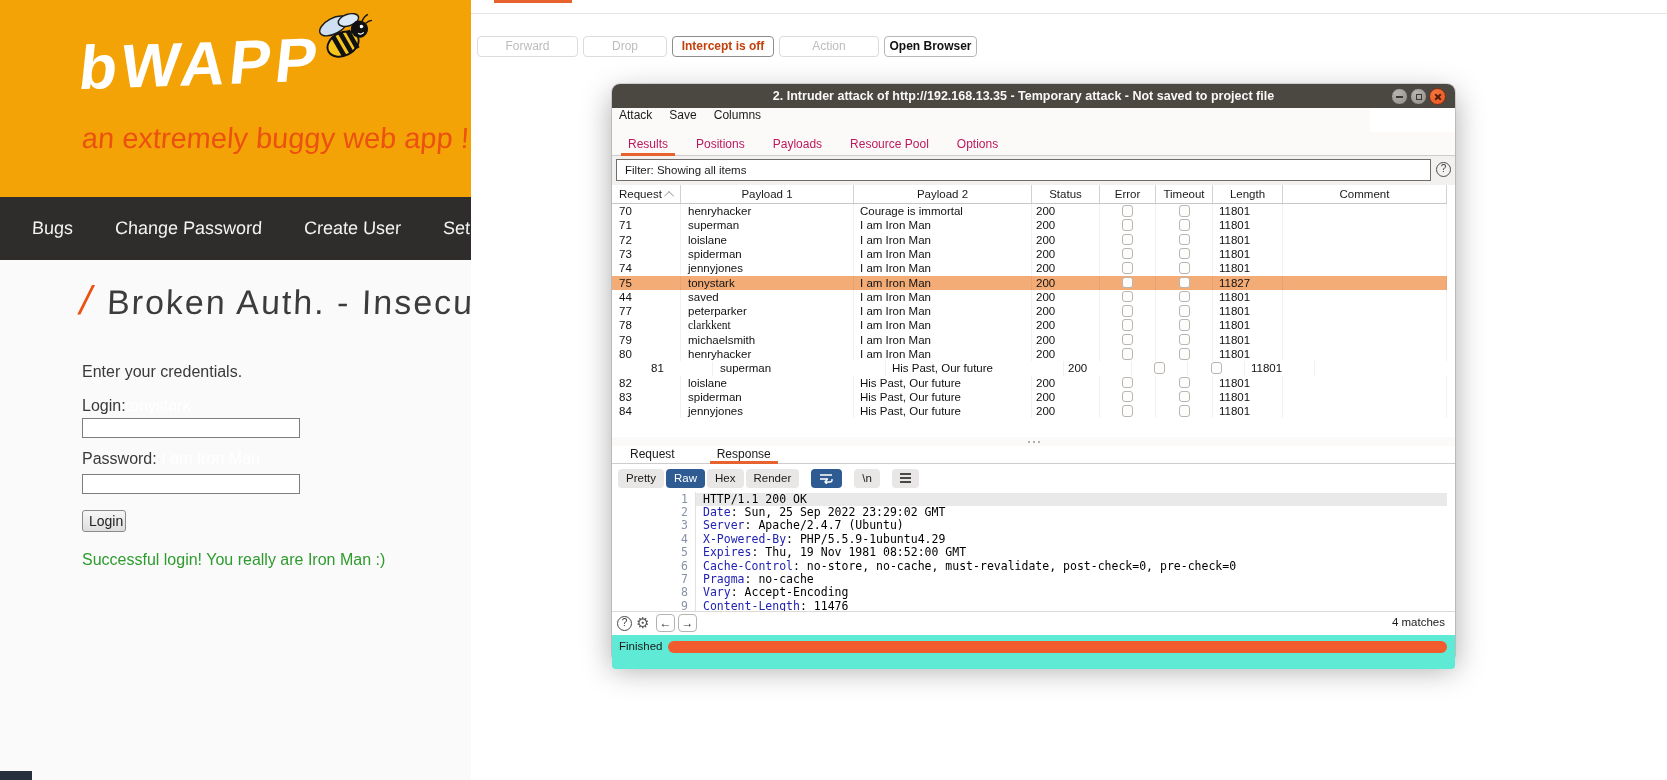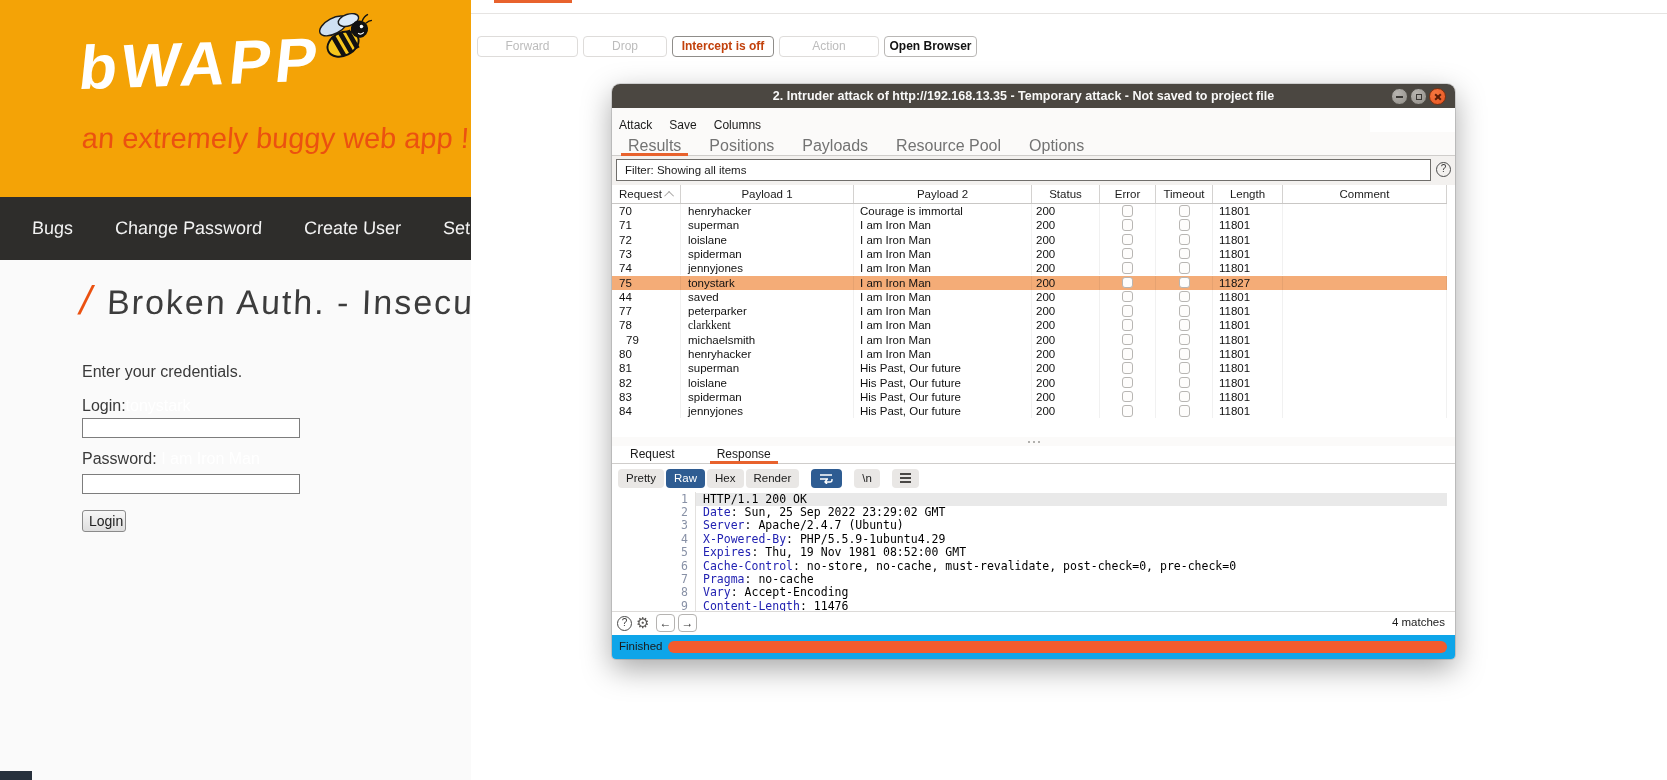--- a/index.html
+++ b/index.html
@@ -50,26 +50,26 @@
               color:rgba(255,255,255,.96);font-size:12.5px;font-weight:bold;white-space:nowrap;overflow:hidden;}
   .winbtn{position:absolute;top:4px;width:17px;height:17px;border-radius:50%;box-sizing:border-box;
           background:radial-gradient(circle at 35% 30%,#b8b5b0,#8f8c86);border:1px solid #4e4b45;}
   .winbtn.close{background:radial-gradient(circle at 35% 30%,#f3763f,var(--close));border-color:#7e3110;}
   .winbtn .bar{position:absolute;left:4px;top:7px;width:7px;height:2px;background:#3a3834;}
   .winbtn .sq{position:absolute;left:4.5px;top:4.5px;width:6px;height:6px;border:1.5px solid #3a3834;box-sizing:border-box;}
   .winbtn .x1,.winbtn .x2{position:absolute;left:3.5px;top:6.5px;width:8px;height:2px;background:#5a1d07;}
   .winbtn .x1{transform:rotate(45deg);} .winbtn .x2{transform:rotate(-45deg);}
 
   .menubar{position:absolute;left:0;top:24px;width:758px;height:24px;background:#fbfaf9;display:flex;
-           align-items:flex-end;padding-left:7px;box-sizing:border-box;}
+           align-items:flex-start;padding-left:7px;box-sizing:border-box;}
   .menu-item{font-size:12px;color:#1a1a1a;margin-right:17px;cursor:pointer;}
 
   .tabrow{position:absolute;left:0;top:48px;width:843px;height:24px;background:#fbfaf9;
           border-bottom:1px solid #cfcdcb;box-sizing:border-box;display:flex;padding-left:9px;}
-  .tab{font-size:16px;color:#737373;padding:5px 7px 0 7px;margin-right:14px;cursor:pointer;
+  .tab{font-size:12px;color:#be185d;padding:5px 7px 0 7px;margin-right:14px;cursor:pointer;
        border-bottom:3px solid transparent;box-sizing:border-box;height:24px;}
   .tab.active{border-bottom-color:var(--accent);}
 
   .filterrow{position:absolute;left:0;top:72px;width:843px;height:29px;background:#f3f1ef;}
   .filterbox{position:absolute;left:4px;top:3px;width:815px;height:22px;background:#fff;
              border:1px solid #706e6b;box-sizing:border-box;font-size:11.5px;color:#1a1a1a;
              line-height:20px;padding-left:8px;cursor:pointer;}
   .help-circle{position:absolute;width:15px;height:15px;border:1.4px solid #4a4a4a;border-radius:50%;
                box-sizing:border-box;text-align:center;line-height:12px;font-size:10px;color:#3a3a3a;cursor:pointer;}
   .filterrow .help-circle{right:4px;top:6px;}
@@ -123,21 +123,21 @@
   .searchrow{position:absolute;left:0;top:527px;width:843px;height:24px;background:#fff;border-top:1px solid #dcdad8;box-sizing:border-box;}
   .searchrow .help-circle{left:5px;top:4px;}
   .gear{position:absolute;left:24px;top:2px;font-size:15px;color:#5a5856;cursor:pointer;}
   .nav-btn{position:absolute;top:2px;width:19px;height:18px;border:1px solid #b5b3b1;border-radius:4px;
            background:#fff;box-sizing:border-box;text-align:center;line-height:16px;font-size:12px;color:#333;cursor:pointer;}
   .search-input{position:absolute;left:90px;top:2px;width:672px;height:18px;border:1px solid #b5b3b1;
                 border-radius:3px;box-sizing:border-box;font-size:11.5px;font-style:italic;padding:0 7px;color:#555;}
   .search-input::placeholder{color:#9a9896;font-style:italic;}
   .matches{position:absolute;right:10px;top:4px;font-size:11.5px;color:#1a1a1a;}
 
-  .statusrow{position:absolute;left:0;top:551px;width:843px;height:24px;background:#0ea5e9;border-radius:0 0 4px 4px;}
+  .statusrow{position:absolute;left:0;top:551px;width:843px;height:34px;background:#5eead4;border-radius:0 0 4px 4px;}
   .status-label{position:absolute;left:7px;top:5px;font-size:11.5px;color:#1a1a1a;}
   .progress{position:absolute;left:56px;top:6px;width:779px;height:12px;background:var(--progress);border-radius:6px;}
 </style>
 </head>
 <body>
 
 <div id="stage">
 
   <section id="bwapp">
     <header class="bw-header">
@@ -171,20 +171,21 @@
 
     <div class="bw-label" style="top:397px">
       <span>Login:</span><span class="ghost">tonystark</span>
     </div>
     <input class="bw-input" style="top: 418px;" value="">
     <div class="bw-label" style="top:450px">
       <span>Password:</span> <span class="ghost">I am Iron Man</span>
     </div>
     <input class="bw-input" style="top: 474px;" value="">
     <button class="bw-login-btn">Login</button>
+    <div class="bw-success">Successful login! You really are Iron Man :)</div>
     <div class="bw-corner"></div>
   </section>
 
   <section id="burp-main">
     <div class="top-tab-indicator"></div>
     <div class="top-hairline"></div>
     <div class="proxy-bar">
         <div class="proxy-btn disabled" style="width: 101px;">Forward</div>
         <div class="proxy-btn disabled" style="width: 84px;">Drop</div>
         <div class="proxy-btn strong" style="width: 102px;">Intercept is off</div>
@@ -358,21 +359,21 @@
             <div class="td" style="width: 56px; padding-left: 0px;">
               <div class="cb"></div>
             </div>
             <div class="td" style="width: 57px; padding-left: 0px;">
               <div class="cb"></div>
             </div>
             <div class="td" style="width: 70px; padding-left: 6px;">11801</div>
             <div class="td" style="width: 164px; padding-left: 4px;"></div>
           </div>
           <div class="tr" style="top: 128.7px;">
-            <div class="td" style="width: 69px; padding-left: 14px;">79</div>
+            <div class="td" style="width: 69px; padding-left: 7px;">79</div>
             <div class="td" style="width: 173px; padding-left: 7px;">michaelsmith</div>
             <div class="td" style="width: 178px; padding-left: 6px;">I am Iron Man</div>
             <div class="td" style="width: 68px; padding-left: 4px;">200</div>
             <div class="td" style="width: 56px; padding-left: 0px;">
               <div class="cb"></div>
             </div>
             <div class="td" style="width: 57px; padding-left: 0px;">
               <div class="cb"></div>
             </div>
             <div class="td" style="width: 70px; padding-left: 6px;">11801</div>
@@ -385,21 +386,21 @@
             <div class="td" style="width: 68px; padding-left: 4px;">200</div>
             <div class="td" style="width: 56px; padding-left: 0px;">
               <div class="cb"></div>
             </div>
             <div class="td" style="width: 57px; padding-left: 0px;">
               <div class="cb"></div>
             </div>
             <div class="td" style="width: 70px; padding-left: 6px;">11801</div>
             <div class="td" style="width: 164px; padding-left: 4px;"></div>
           </div>
-          <div class="tr" style="top: 157.3px;">
+          <div class="tr" style="top: 157.3px; padding-left: 32px;">
             <div class="td" style="width: 69px; padding-left: 7px;">81</div>
             <div class="td" style="width: 173px; padding-left: 7px;">superman</div>
             <div class="td" style="width: 178px; padding-left: 6px;">His Past, Our future</div>
             <div class="td" style="width: 68px; padding-left: 4px;">200</div>
             <div class="td" style="width: 56px; padding-left: 0px;">
               <div class="cb"></div>
             </div>
             <div class="td" style="width: 57px; padding-left: 0px;">
               <div class="cb"></div>
             </div>

